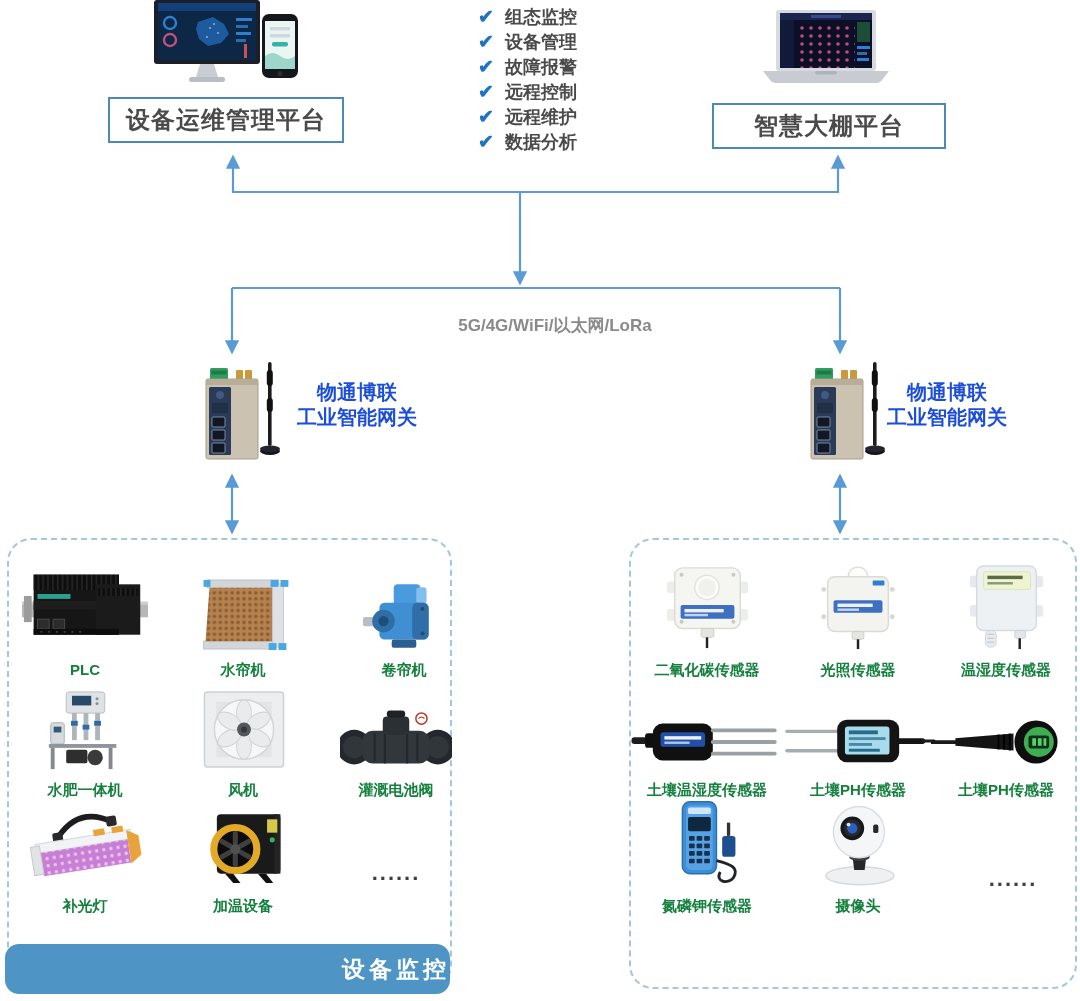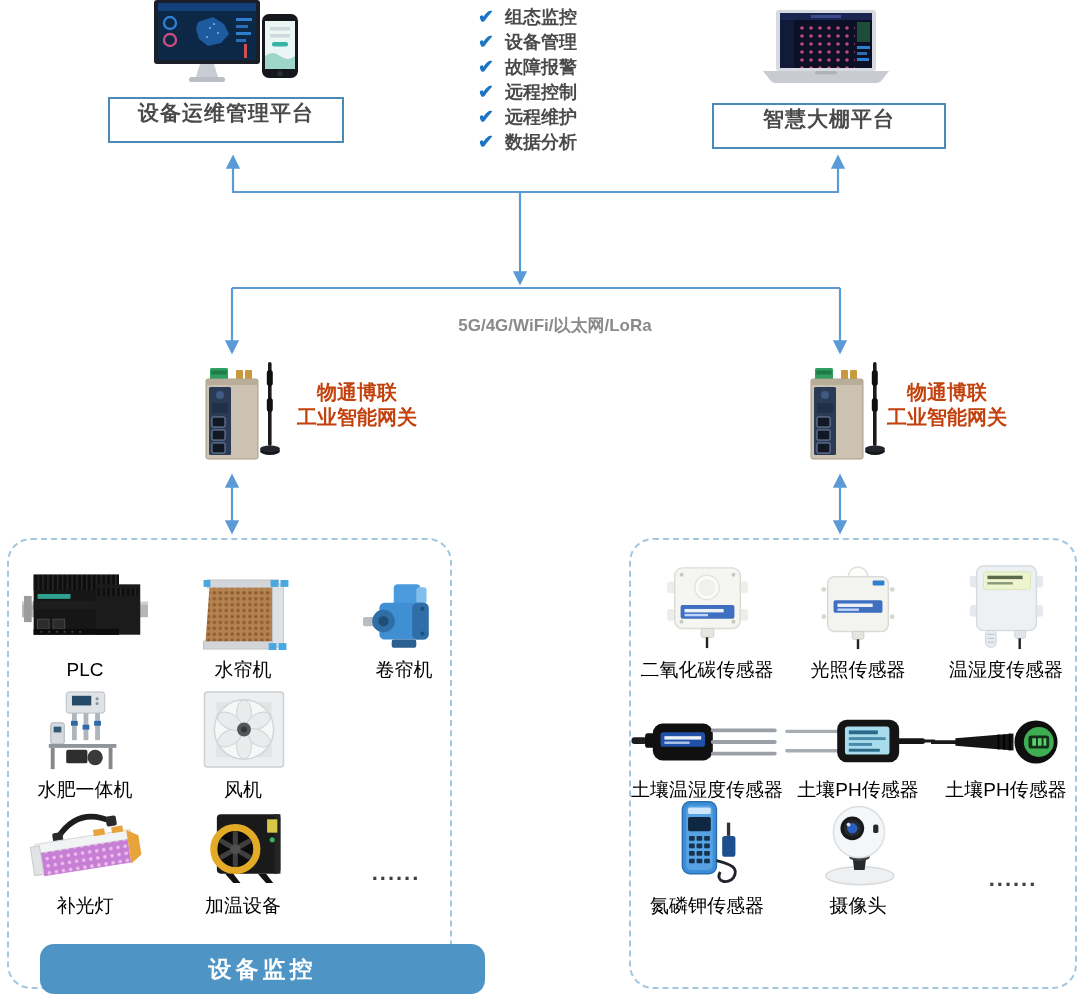--- a/index.html
+++ b/index.html
@@ -1,36 +1,36 @@
 <!DOCTYPE html>
 <html><head>
 <meta charset="utf-8">
 <style>
   html,body{margin:0;padding:0;background:#fff;}
   .canvas{position:relative;width:1080px;height:1001px;background:#ffffff;
           font-family:"Liberation Sans",sans-serif;overflow:hidden;}
   .abs{position:absolute;}
   .connectors{position:absolute;left:0;top:0;pointer-events:none;}
-  .pbox{position:absolute;display:flex;justify-content:center;
+  .pbox{position:absolute;display:flex;align-items:center;justify-content:center;
         border:2px solid #4a89b8;background:#fff;color:#4a4a4a;
-        font-weight:700;font-size:21px;letter-spacing:1px;}
+        font-weight:700;font-size:24px;letter-spacing:1px;}
   .features{position:absolute;left:478px;top:4px;}
   .feature{display:flex;align-items:center;height:25px;font-size:18px;color:#4a4a4a;font-weight:600;}
   .chk{color:#1b74c4;font-size:19px;margin-right:11px;font-weight:700;}
   .netlbl{position:absolute;left:380px;top:314px;width:350px;text-align:center;
           font-size:17px;font-weight:700;color:#8a8a8a;}
   .gwlbl{position:absolute;width:170px;text-align:center;font-size:20px;font-weight:600;
-         color:#c2410c;line-height:25px;}
+         color:#1d4ed8;line-height:25px;}
   .gbox{position:absolute;border:2px dashed #a4c7e0;border-radius:24px;background:#fff;}
-  .gbar{position:absolute;display:flex;align-items:center;justify-content:center;
+  .gbar{position:absolute;display:flex;align-items:center;justify-content:flex-end;
         background:#4e95c6;border-radius:14px;color:#ffffff;font-size:23px;
-        font-weight:700;letter-spacing:4px;margin-left:35px;}
+        font-weight:700;letter-spacing:4px;}
   .cell{position:absolute;display:flex;flex-direction:column;align-items:center;justify-content:flex-end;}
   .cell .img{margin-bottom:6px;display:flex;align-items:flex-end;justify-content:center;}
-  .cell .lbl{font-size:19px;font-weight:400;color:#000000;white-space:nowrap;line-height:24px;}
+  .cell .lbl{font-size:15px;font-weight:700;color:#15803d;white-space:nowrap;line-height:24px;}
   .dots{position:absolute;text-align:center;font-size:22px;font-weight:700;color:#3f3f3f;letter-spacing:2px;}
 </style>
 </head>
 <body>
 
 <div class="canvas">
 
   <svg class="connectors" width="1080" height="1001" viewBox="0 0 1080 1001">
     <defs>
       <marker id="ah" viewBox="0 0 10 10" refX="7.5" refY="5" markerWidth="6.5" markerHeight="6.5" orient="auto-start-reverse">
@@ -309,20 +309,40 @@
             <ellipse cx="0" cy="-17" rx="7.5" ry="13" transform="rotate(300)"></ellipse>
           </g>
           <circle r="7" fill="#53575b"></circle>
             <circle r="3" fill="#34383b"></circle>
         </g>
       </svg>
     </div>
     <div class="lbl">风机</div>
   </div>
 
+  <div class="cell" style="left:316px;top:690px;width:160px;height:112px">
+    <div class="img">
+      <svg width="112" height="64" viewBox="0 0 110 62">
+        <circle cx="14" cy="38" r="17" fill="#24282c"></circle>
+          <circle cx="14" cy="38" r="11" fill="#31363b"></circle>
+        <circle cx="96" cy="38" r="17" fill="#24282c"></circle>
+          <circle cx="96" cy="38" r="11" fill="#31363b"></circle>
+        <rect x="22" y="22" width="66" height="32" rx="10" fill="#32373c"></rect>
+        <line x1="34" y1="24" x2="34" y2="52" stroke="#23272b" stroke-width="2"></line>
+        <line x1="44" y1="22" x2="44" y2="54" stroke="#23272b" stroke-width="2"></line>
+        <line x1="66" y1="22" x2="66" y2="54" stroke="#23272b" stroke-width="2"></line>
+        <line x1="76" y1="24" x2="76" y2="52" stroke="#23272b" stroke-width="2"></line>
+        <rect x="42" y="8" width="26" height="18" rx="4" fill="#2b3035"></rect>
+        <rect x="46" y="2" width="18" height="7" rx="3" fill="#1e2226"></rect>
+        <circle cx="80" cy="10" r="5.5" fill="#ffffff" stroke="#c0392b" stroke-width="1.5"></circle>
+        <path d="M77,10 q3,-3 6,0" stroke="#c0392b" stroke-width="1.2" fill="none"></path>
+      </svg>
+    </div>
+    <div class="lbl">灌溉电池阀</div>
+  </div>
 
   <div class="cell" style="left:5px;top:806px;width:160px;height:112px">
     <div class="img">
       <svg width="118" height="82" viewBox="0 0 110 80">
         <defs>
           <pattern id="led" width="7" height="7" patternUnits="userSpaceOnUse">
             <rect width="7" height="7" fill="#c77fd6"></rect>
               <circle cx="3.5" cy="3.5" r="1.7" fill="#efc1ec"></circle>
           </pattern>
         </defs>

